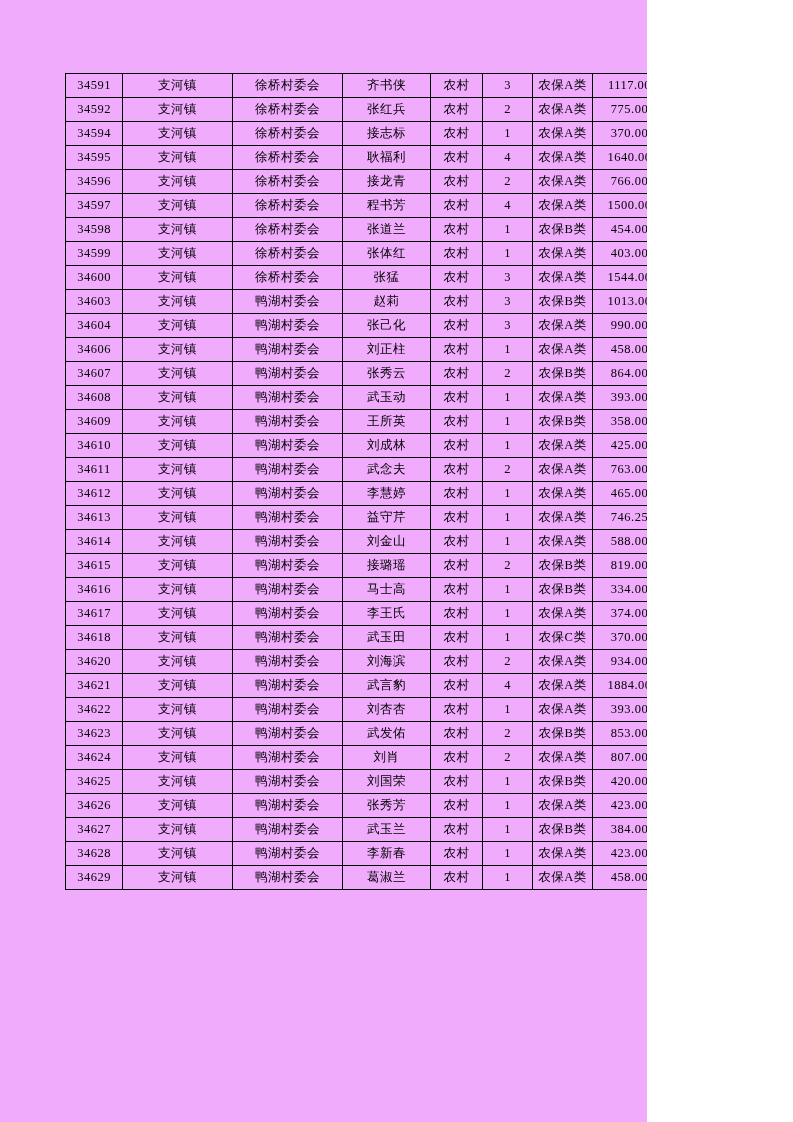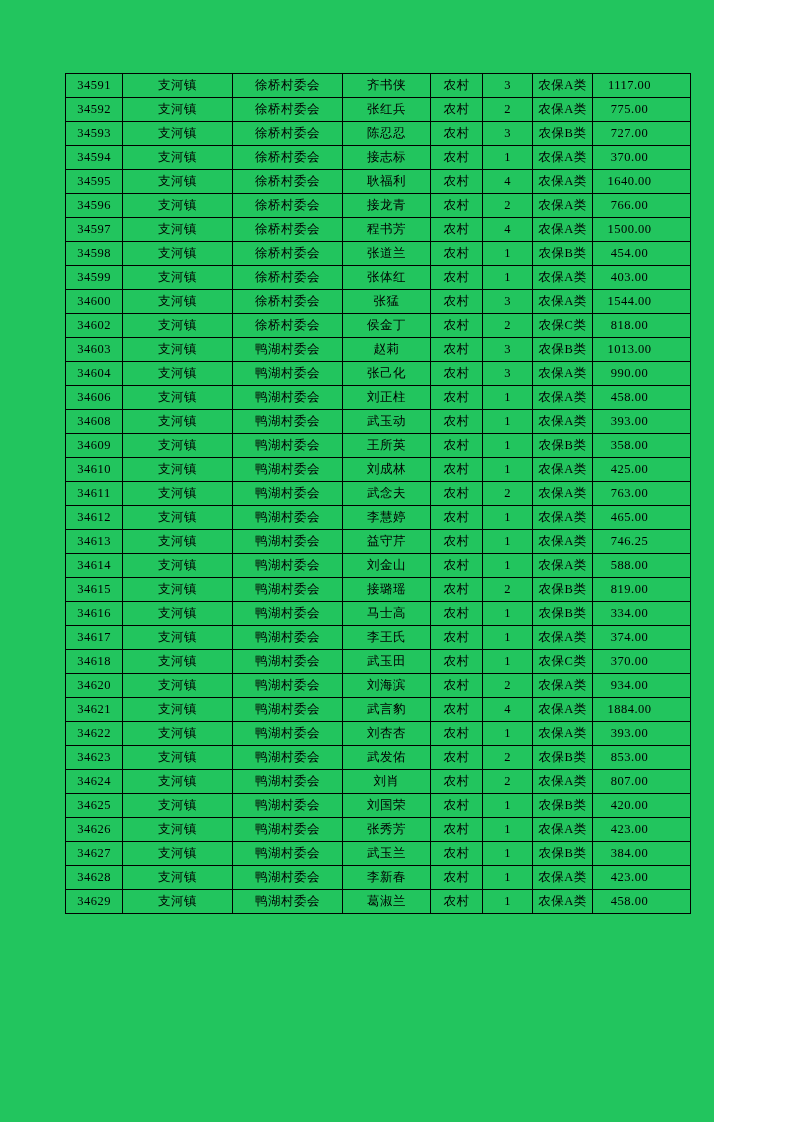--- a/index.html
+++ b/index.html
@@ -2,23 +2,23 @@
 <html><head>
 <meta charset="utf-8">
 <style>
   html, body {
     margin: 0;
     padding: 0;
     background: #ffffff;
   }
   .page {
     position: relative;
-    width: 714px;
+    width: 647px;
     height: 1122px;
-    background: #22c55e;
+    background: #f0abfc;
     overflow: hidden;
     font-family: "Liberation Serif", "DejaVu Serif", serif;
   }
   table.records {
     position: absolute;
     left: 65px;
     top: 73px;
     border-collapse: collapse;
     table-layout: fixed;
     width: 625px;
@@ -82,138 +82,128 @@
           <td class="col-id">34592</td>
           <td class="col-town">支河镇</td>
           <td class="col-village">徐桥村委会</td>
           <td class="col-name">张红兵</td>
           <td class="col-type">农村</td>
           <td class="col-count">2</td>
           <td class="col-category">农保A类</td>
           <td class="col-amount">775.00</td>
         </tr>
         <tr>
-          <td class="col-id">34593</td>
-          <td class="col-town">支河镇</td>
-          <td class="col-village">徐桥村委会</td>
-          <td class="col-name">陈忍忍</td>
+          <td class="col-id">34594</td>
+          <td class="col-town">支河镇</td>
+          <td class="col-village">徐桥村委会</td>
+          <td class="col-name">接志标</td>
+          <td class="col-type">农村</td>
+          <td class="col-count">1</td>
+          <td class="col-category">农保A类</td>
+          <td class="col-amount">370.00</td>
+        </tr>
+        <tr>
+          <td class="col-id">34595</td>
+          <td class="col-town">支河镇</td>
+          <td class="col-village">徐桥村委会</td>
+          <td class="col-name">耿福利</td>
+          <td class="col-type">农村</td>
+          <td class="col-count">4</td>
+          <td class="col-category">农保A类</td>
+          <td class="col-amount">1640.00</td>
+        </tr>
+        <tr>
+          <td class="col-id">34596</td>
+          <td class="col-town">支河镇</td>
+          <td class="col-village">徐桥村委会</td>
+          <td class="col-name">接龙青</td>
+          <td class="col-type">农村</td>
+          <td class="col-count">2</td>
+          <td class="col-category">农保A类</td>
+          <td class="col-amount">766.00</td>
+        </tr>
+        <tr>
+          <td class="col-id">34597</td>
+          <td class="col-town">支河镇</td>
+          <td class="col-village">徐桥村委会</td>
+          <td class="col-name">程书芳</td>
+          <td class="col-type">农村</td>
+          <td class="col-count">4</td>
+          <td class="col-category">农保A类</td>
+          <td class="col-amount">1500.00</td>
+        </tr>
+        <tr>
+          <td class="col-id">34598</td>
+          <td class="col-town">支河镇</td>
+          <td class="col-village">徐桥村委会</td>
+          <td class="col-name">张道兰</td>
+          <td class="col-type">农村</td>
+          <td class="col-count">1</td>
+          <td class="col-category">农保B类</td>
+          <td class="col-amount">454.00</td>
+        </tr>
+        <tr>
+          <td class="col-id">34599</td>
+          <td class="col-town">支河镇</td>
+          <td class="col-village">徐桥村委会</td>
+          <td class="col-name">张体红</td>
+          <td class="col-type">农村</td>
+          <td class="col-count">1</td>
+          <td class="col-category">农保A类</td>
+          <td class="col-amount">403.00</td>
+        </tr>
+        <tr>
+          <td class="col-id">34600</td>
+          <td class="col-town">支河镇</td>
+          <td class="col-village">徐桥村委会</td>
+          <td class="col-name">张猛</td>
           <td class="col-type">农村</td>
           <td class="col-count">3</td>
-          <td class="col-category">农保B类</td>
-          <td class="col-amount">727.00</td>
-        </tr>
-        <tr>
-          <td class="col-id">34594</td>
-          <td class="col-town">支河镇</td>
-          <td class="col-village">徐桥村委会</td>
-          <td class="col-name">接志标</td>
-          <td class="col-type">农村</td>
-          <td class="col-count">1</td>
-          <td class="col-category">农保A类</td>
-          <td class="col-amount">370.00</td>
-        </tr>
-        <tr>
-          <td class="col-id">34595</td>
-          <td class="col-town">支河镇</td>
-          <td class="col-village">徐桥村委会</td>
-          <td class="col-name">耿福利</td>
-          <td class="col-type">农村</td>
-          <td class="col-count">4</td>
-          <td class="col-category">农保A类</td>
-          <td class="col-amount">1640.00</td>
-        </tr>
-        <tr>
-          <td class="col-id">34596</td>
-          <td class="col-town">支河镇</td>
-          <td class="col-village">徐桥村委会</td>
-          <td class="col-name">接龙青</td>
-          <td class="col-type">农村</td>
-          <td class="col-count">2</td>
-          <td class="col-category">农保A类</td>
-          <td class="col-amount">766.00</td>
-        </tr>
-        <tr>
-          <td class="col-id">34597</td>
-          <td class="col-town">支河镇</td>
-          <td class="col-village">徐桥村委会</td>
-          <td class="col-name">程书芳</td>
-          <td class="col-type">农村</td>
-          <td class="col-count">4</td>
-          <td class="col-category">农保A类</td>
-          <td class="col-amount">1500.00</td>
-        </tr>
-        <tr>
-          <td class="col-id">34598</td>
-          <td class="col-town">支河镇</td>
-          <td class="col-village">徐桥村委会</td>
-          <td class="col-name">张道兰</td>
-          <td class="col-type">农村</td>
-          <td class="col-count">1</td>
-          <td class="col-category">农保B类</td>
-          <td class="col-amount">454.00</td>
-        </tr>
-        <tr>
-          <td class="col-id">34599</td>
-          <td class="col-town">支河镇</td>
-          <td class="col-village">徐桥村委会</td>
-          <td class="col-name">张体红</td>
-          <td class="col-type">农村</td>
-          <td class="col-count">1</td>
-          <td class="col-category">农保A类</td>
-          <td class="col-amount">403.00</td>
-        </tr>
-        <tr>
-          <td class="col-id">34600</td>
-          <td class="col-town">支河镇</td>
-          <td class="col-village">徐桥村委会</td>
-          <td class="col-name">张猛</td>
+          <td class="col-category">农保A类</td>
+          <td class="col-amount">1544.00</td>
+        </tr>
+        <tr>
+          <td class="col-id">34603</td>
+          <td class="col-town">支河镇</td>
+          <td class="col-village">鸭湖村委会</td>
+          <td class="col-name">赵莉</td>
           <td class="col-type">农村</td>
           <td class="col-count">3</td>
-          <td class="col-category">农保A类</td>
-          <td class="col-amount">1544.00</td>
-        </tr>
-        <tr>
-          <td class="col-id">34602</td>
-          <td class="col-town">支河镇</td>
-          <td class="col-village">徐桥村委会</td>
-          <td class="col-name">侯金丁</td>
-          <td class="col-type">农村</td>
-          <td class="col-count">2</td>
-          <td class="col-category">农保C类</td>
-          <td class="col-amount">818.00</td>
-        </tr>
-        <tr>
-          <td class="col-id">34603</td>
-          <td class="col-town">支河镇</td>
-          <td class="col-village">鸭湖村委会</td>
-          <td class="col-name">赵莉</td>
+          <td class="col-category">农保B类</td>
+          <td class="col-amount">1013.00</td>
+        </tr>
+        <tr>
+          <td class="col-id">34604</td>
+          <td class="col-town">支河镇</td>
+          <td class="col-village">鸭湖村委会</td>
+          <td class="col-name">张己化</td>
           <td class="col-type">农村</td>
           <td class="col-count">3</td>
-          <td class="col-category">农保B类</td>
-          <td class="col-amount">1013.00</td>
-        </tr>
-        <tr>
-          <td class="col-id">34604</td>
-          <td class="col-town">支河镇</td>
-          <td class="col-village">鸭湖村委会</td>
-          <td class="col-name">张己化</td>
-          <td class="col-type">农村</td>
-          <td class="col-count">3</td>
           <td class="col-category">农保A类</td>
           <td class="col-amount">990.00</td>
         </tr>
         <tr>
           <td class="col-id">34606</td>
           <td class="col-town">支河镇</td>
           <td class="col-village">鸭湖村委会</td>
           <td class="col-name">刘正柱</td>
           <td class="col-type">农村</td>
           <td class="col-count">1</td>
           <td class="col-category">农保A类</td>
           <td class="col-amount">458.00</td>
+        </tr>
+        <tr>
+          <td class="col-id">34607</td>
+          <td class="col-town">支河镇</td>
+          <td class="col-village">鸭湖村委会</td>
+          <td class="col-name">张秀云</td>
+          <td class="col-type">农村</td>
+          <td class="col-count">2</td>
+          <td class="col-category">农保B类</td>
+          <td class="col-amount">864.00</td>
         </tr>
         <tr>
           <td class="col-id">34608</td>
           <td class="col-town">支河镇</td>
           <td class="col-village">鸭湖村委会</td>
           <td class="col-name">武玉动</td>
           <td class="col-type">农村</td>
           <td class="col-count">1</td>
           <td class="col-category">农保A类</td>
           <td class="col-amount">393.00</td>

